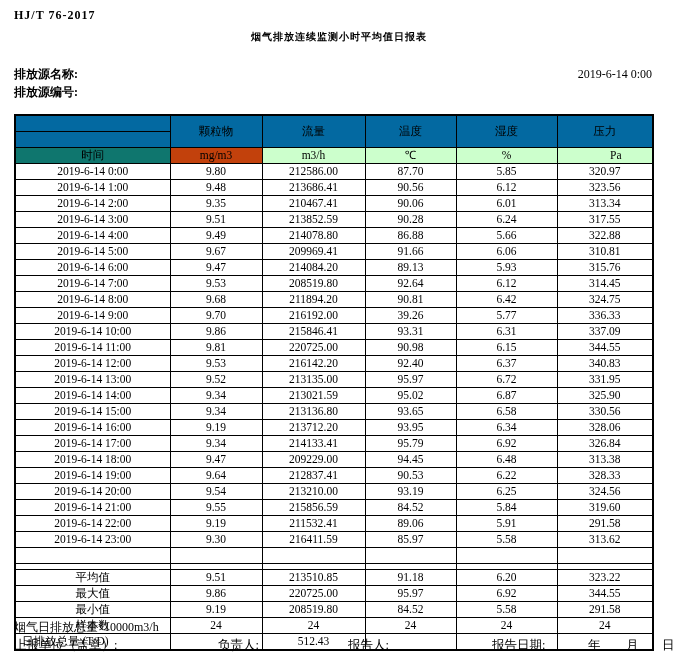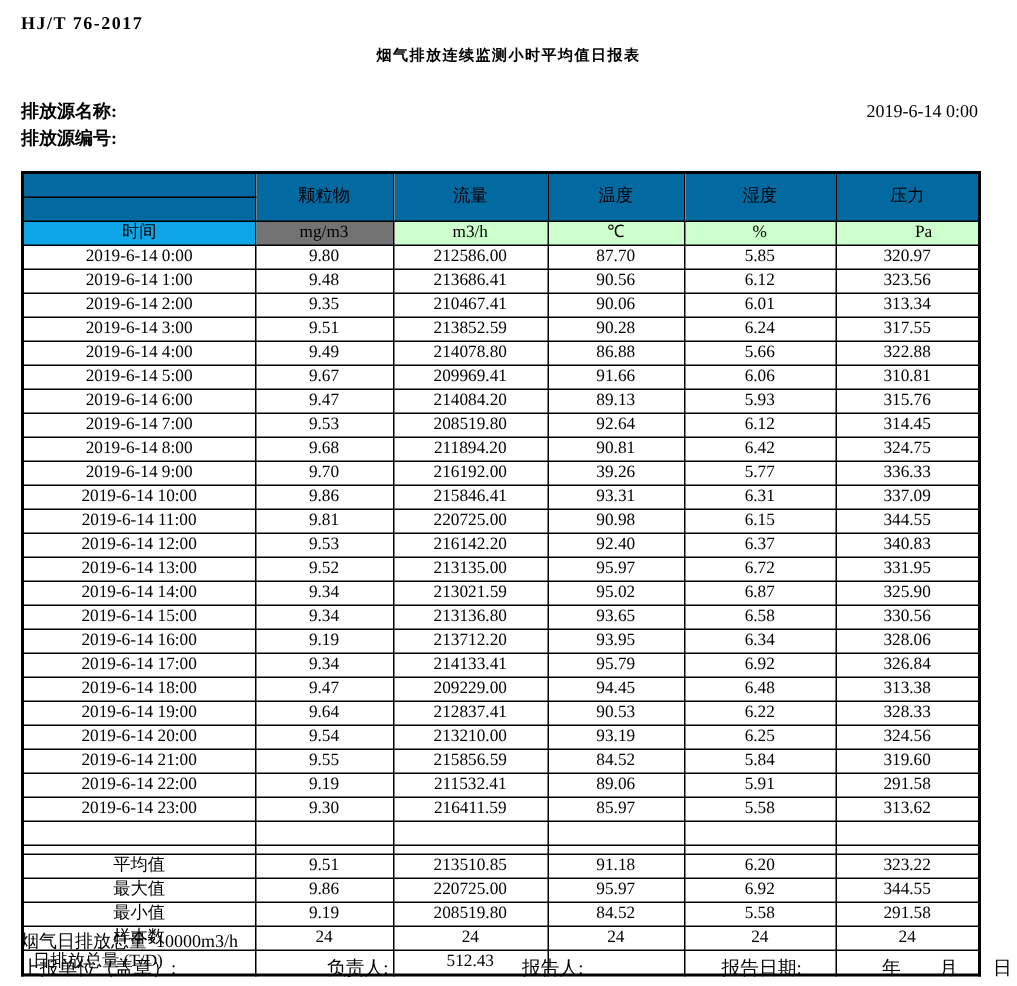--- a/index.html
+++ b/index.html
@@ -37,21 +37,21 @@
   tr.thin-spacer td{height:5px;line-height:5px;}
   td.sum-label{font-size:12px;}
   td.sum-label.label-left{text-align:left;padding-left:6px;}
 
   .footnote{position:absolute;left:14px;top:619px;font-size:12px;}
   .sign-line{position:absolute;left:0;top:637px;width:678px;height:16px;font-size:12.5px;}
   .sign-line span{position:absolute;white-space:nowrap;}
   .lbl-unit{left:14px;}
   .lbl-resp{left:218px;}
   .lbl-reporter{left:348px;}
-  .lbl-date{left:481px;}
+  .lbl-date{left:492px;}
   .lbl-year{left:588px;}
   .lbl-month{left:626px;}
   .lbl-day{left:662px;}
 </style>
 </head>
 <body>
 
 <div class="page">
 
   <div class="doc-code">HJ/T  76-2017</div>
@@ -75,22 +75,22 @@
         <td class="col-head" rowspan="2">颗粒物</td>
         <td class="col-head" rowspan="2">流量</td>
         <td class="col-head" rowspan="2">温度</td>
         <td class="col-head" rowspan="2">湿度</td>
         <td class="col-head" rowspan="2">压力</td>
       </tr>
       <tr class="hdr-top2">
         <td></td>
       </tr>
       <tr class="green-row">
-        <td class="time-head" style="background: #0ea5e9;">时间</td>
-        <td class="unit-cell" style="background: #737373;">mg/m3</td>
+        <td class="time-head" style="background: #0f766e;">时间</td>
+        <td class="unit-cell" style="background: #c2410c;">mg/m3</td>
         <td class="unit-cell" style="background: rgb(204, 255, 204);">m3/h</td>
         <td class="unit-cell" style="background: rgb(204, 255, 204);">℃</td>
         <td class="unit-cell" style="background: rgb(204, 255, 204);">%</td>
         <td class="unit-cell" style="background: rgb(204, 255, 204); padding-left: 24px;">Pa</td>
       </tr>
     </thead>
     <tbody>
         <tr>
           <td class="c-time">2019-6-14 0:00</td>
           <td class="c-val">9.80</td>

